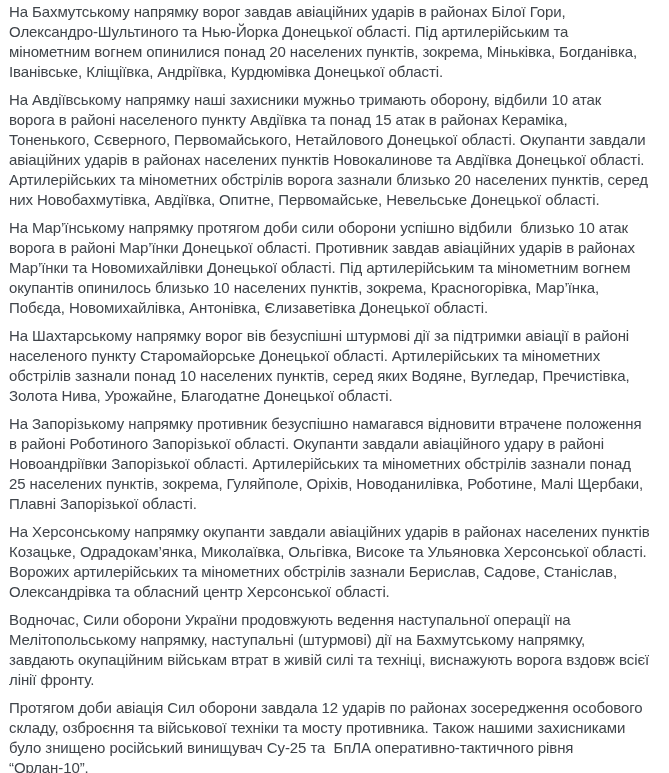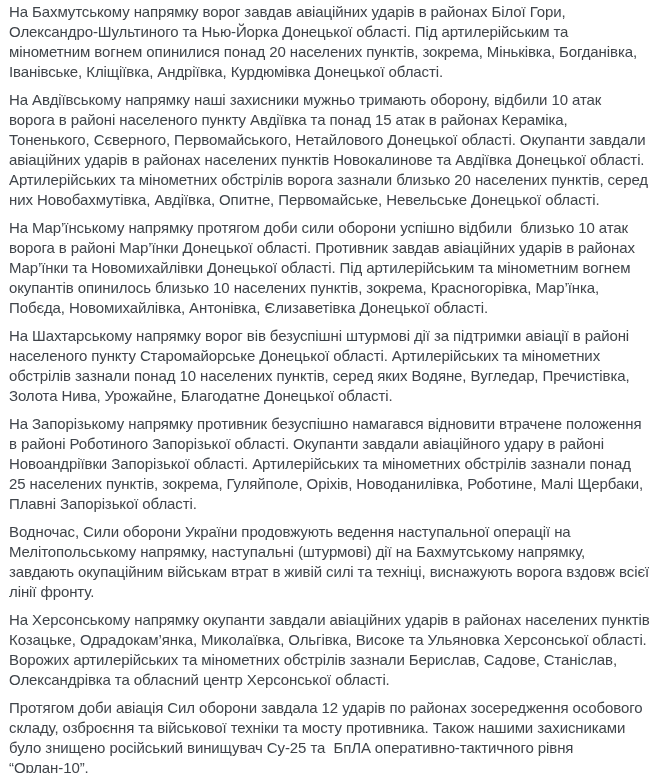--- a/index.html
+++ b/index.html
@@ -30,16 +30,16 @@
 </style>
 </head>
 <body>
 
 <article class="report">
   <p>На Бахмутському напрямку ворог завдав авіаційних ударів в районах Білої Гори, Олександро-Шультиного та Нью-Йорка Донецької області. Під артилерійським та мінометним вогнем опинилися понад 20 населених пунктів, зокрема, Міньківка, Богданівка, Іванівське, Кліщіївка, Андріївка, Курдюмівка Донецької області.</p>
   <p>На Авдіївському напрямку наші захисники мужньо тримають оборону, відбили 10 атак ворога в районі населеного пункту Авдіївка та понад 15 атак в районах Кераміка, Тоненького, Сєверного, Первомайського, Нетайлового Донецької області. Окупанти завдали авіаційних ударів в районах населених пунктів Новокалинове та Авдіївка Донецької області. Артилерійських та мінометних обстрілів ворога зазнали близько 20 населених пунктів, серед них Новобахмутівка, Авдіївка, Опитне, Первомайське, Невельське Донецької області.</p>
   <p>На Мар’їнському напрямку протягом доби сили оборони успішно відбили  близько 10 атак ворога в районі Мар’їнки Донецької області. Противник завдав авіаційних ударів в районах Мар’їнки та Новомихайлівки Донецької області. Під артилерійським та мінометним вогнем окупантів опинилось близько 10 населених пунктів, зокрема, Красногорівка, Мар’їнка, Побєда, Новомихайлівка, Антонівка, Єлизаветівка Донецької області.</p>
   <p>На Шахтарському напрямку ворог вів безуспішні штурмові дії за підтримки авіації в районі населеного пункту Старомайорське Донецької області. Артилерійських та мінометних обстрілів зазнали понад 10 населених пунктів, серед яких Водяне, Вугледар, Пречистівка, Золота Нива, Урожайне, Благодатне Донецької області.</p>
   <p>На Запорізькому напрямку противник безуспішно намагався відновити втрачене положення в районі Роботиного Запорізької області. Окупанти завдали авіаційного удару в районі Новоандріївки Запорізької області. Артилерійських та мінометних обстрілів зазнали понад 25 населених пунктів, зокрема, Гуляйполе, Оріхів, Новоданилівка, Роботине, Малі Щербаки, Плавні Запорізької області.</p>
+  <p>На Херсонському напрямку окупанти завдали авіаційних ударів в районах населених пунктів Козацьке, Одрадокам’янка, Миколаївка, Ольгівка, Високе та Ульяновка Херсонської області. Ворожих артилерійських та мінометних обстрілів зазнали Берислав, Садове, Станіслав, Олександрівка та обласний центр Херсонської області.</p>
   <p>Водночас, Сили оборони України продовжують ведення наступальної операції на Мелітопольському напрямку, наступальні (штурмові) дії на Бахмутському напрямку, завдають окупаційним військам втрат в живій силі та техніці, виснажують ворога вздовж всієї лінії фронту.</p>
-  <p>На Херсонському напрямку окупанти завдали авіаційних ударів в районах населених пунктів Козацьке, Одрадокам’янка, Миколаївка, Ольгівка, Високе та Ульяновка Херсонської області. Ворожих артилерійських та мінометних обстрілів зазнали Берислав, Садове, Станіслав, Олександрівка та обласний центр Херсонської області.</p>
   <p>Протягом доби авіація Сил оборони завдала 12 ударів по районах зосередження особового складу, озброєння та військової техніки та мосту противника. Також нашими захисниками було знищено російський винищувач Су-25 та  БпЛА оперативно-тактичного рівня “Орлан-10”.</p>
 </article>
 
 </body></html>

